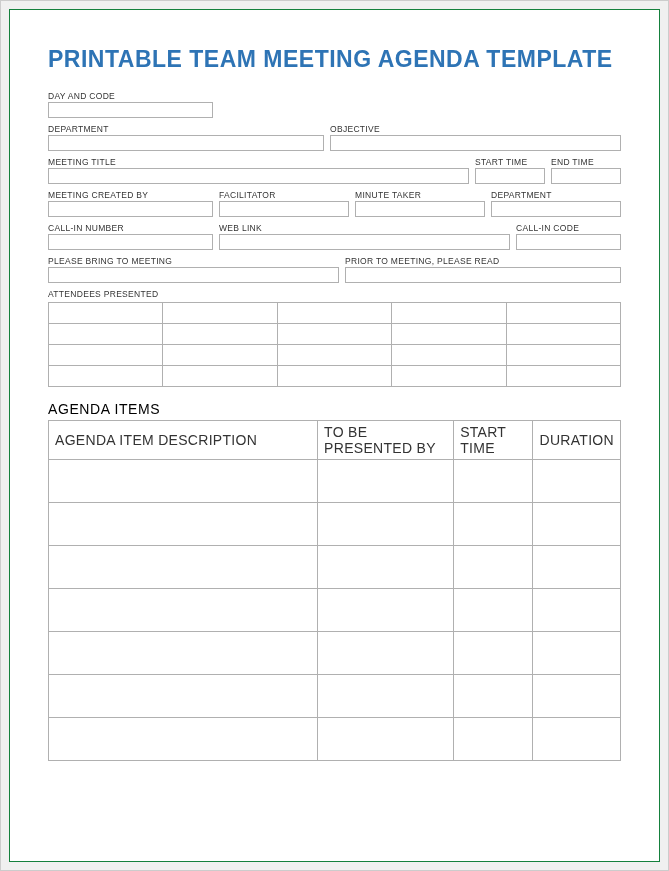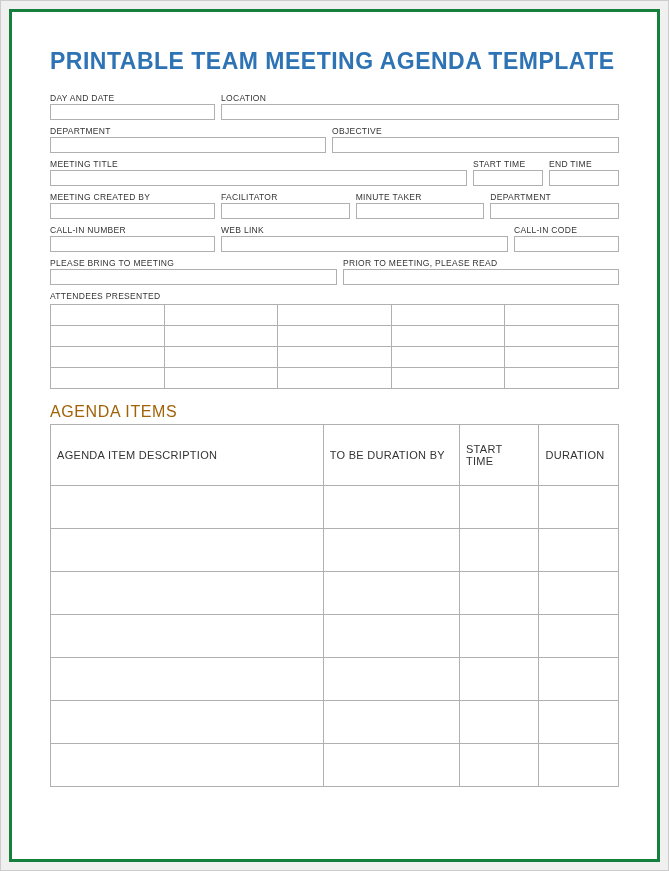--- a/index.html
+++ b/index.html
@@ -18,21 +18,21 @@
     border: 1px solid #ccc;
     background: #f0f0f0;
     padding: 8px;
   }
   .page {
     background: #ffffff;
     width: 100%;
     height: 100%;
     box-sizing: border-box;
     padding: 36px 38px 30px 38px;
-    border: 3px solid #15803d;
+    border: 1px solid #15803d;
   }
   h1.title {
     color: #2e74b5;
     font-size: 23px;
     font-weight: bold;
     letter-spacing: 0.5px;
     margin: 0 0 18px 0;
   }
   .row {
     display: flex;
@@ -62,37 +62,37 @@
     width: 100%;
     border-collapse: collapse;
     margin-bottom: 14px;
   }
   .attendees-table td {
     border: 1px solid #b0b0b0;
     height: 18px;
     width: 20%;
   }
   .section-header {
-    color: #a16207;
-    font-size: 16px;
+    color: #000000;
+    font-size: 14px;
     letter-spacing: 0.6px;
     margin: 4px 0 3px 0;
   }
   .agenda-table {
     width: 100%;
     border-collapse: collapse;
   }
   .agenda-table th, .agenda-table td {
     border: 1px solid #b0b0b0;
   }
   .agenda-table th {
     font-weight: normal;
-    font-size: 11px;
+    font-size: 14px;
     text-align: left;
-    padding: 18px 6px;
+    padding: 3px 6px;
     height: 12px;
     color: #333;
     letter-spacing: 0.3px;
   }
   .agenda-table td {
     height: 40px;
   }
   .col-desc { width: 48%; }
   .col-pres { width: 24%; }
   .col-start { width: 14%; }
@@ -101,25 +101,21 @@
 </head>
 <body>
 
 <div class="outer-frame">
 <div class="page">
 
   <h1 class="title">PRINTABLE TEAM MEETING AGENDA TEMPLATE</h1>
 
   <div class="row">
     <div class="field" style="flex:0 0 165px">
-      <span class="label">DAY AND DATE</span>
-      <div class="box"></div>
-    </div>
-    <div class="field" style="flex:1">
-      <span class="label">LOCATION</span>
+      <span class="label">DAY AND CODE</span>
       <div class="box"></div>
     </div>
   </div>
 
   <div class="row">
     <div class="field" style="flex:0 0 276px">
       <span class="label">DEPARTMENT</span>
       <div class="box"></div>
     </div>
     <div class="field" style="flex:1">
@@ -222,21 +218,21 @@
             <td></td>
           </tr>
         </tbody>
   </table>
 
   <div class="section-header">AGENDA ITEMS</div>
   <table class="agenda-table">
     <thead>
       <tr>
         <th class="col-desc">AGENDA ITEM DESCRIPTION</th>
-        <th class="col-pres">TO BE DURATION BY</th>
+        <th class="col-pres">TO BE PRESENTED BY</th>
         <th class="col-start">START TIME</th>
         <th class="col-dur">DURATION</th>
       </tr>
     </thead>
     <tbody id="agenda-body">
           <tr>
             <td class="col-desc"></td>
             <td class="col-pres"></td>
             <td class="col-start"></td>
             <td class="col-dur"></td>

